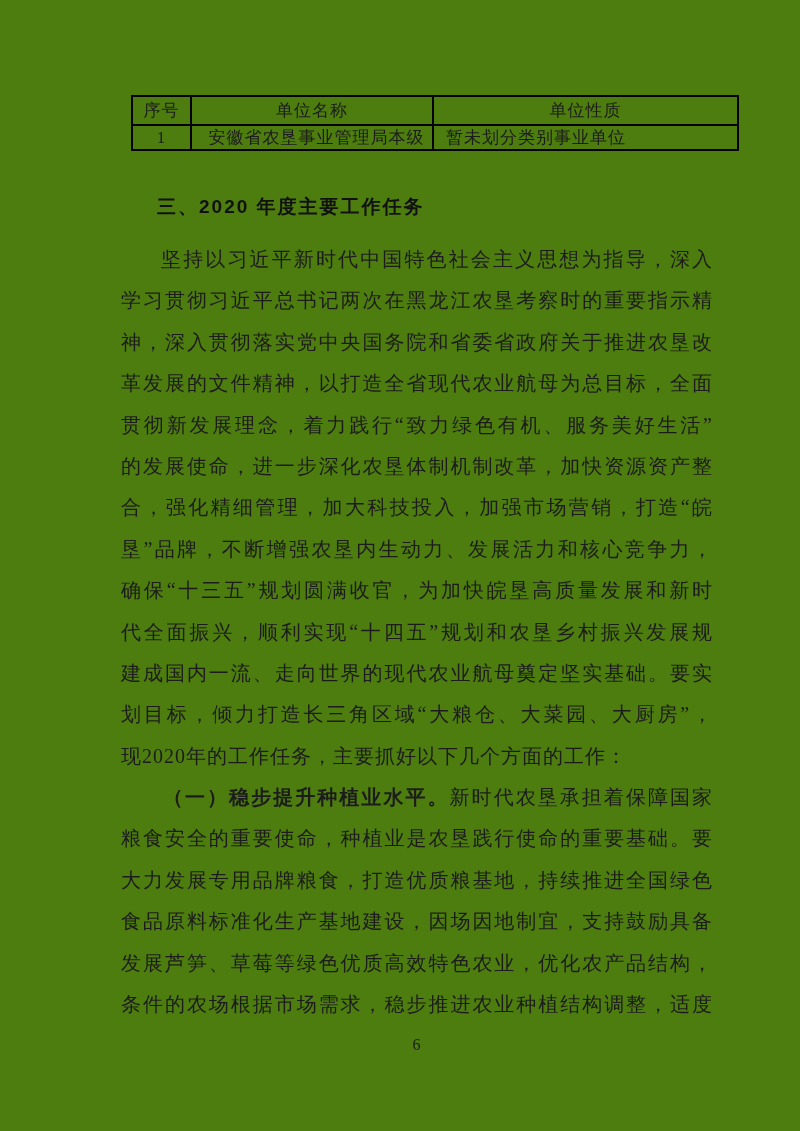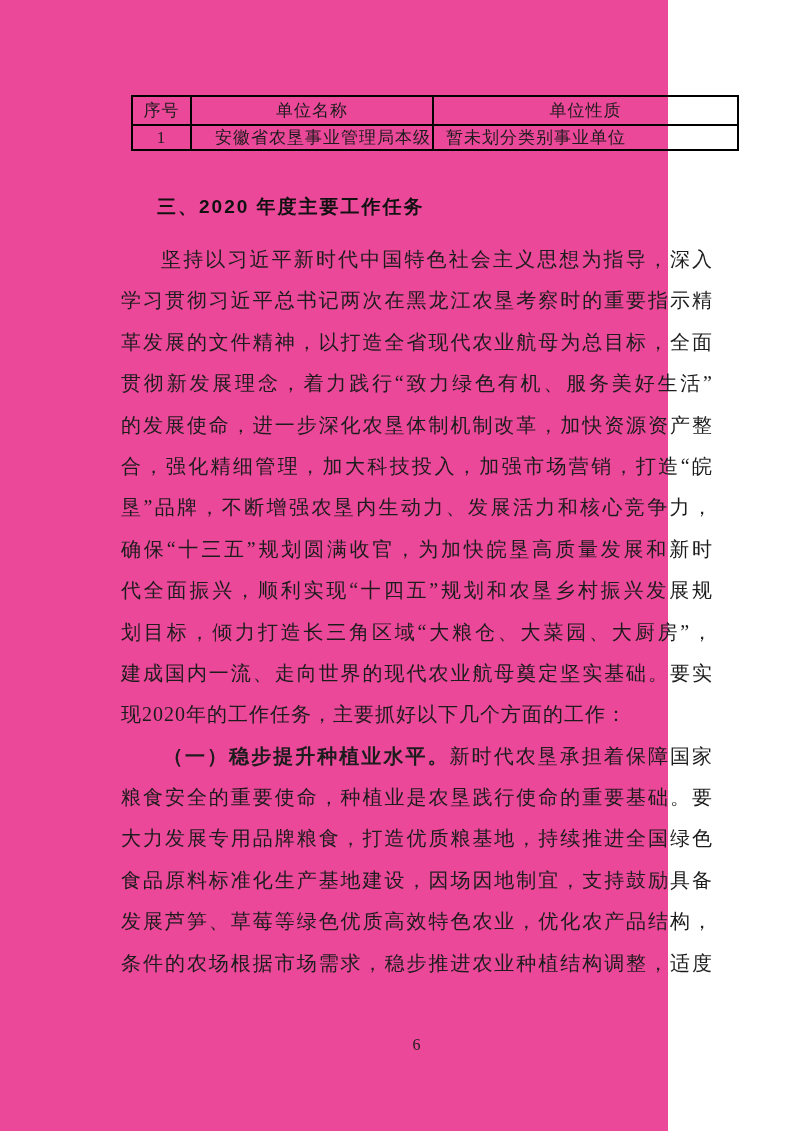--- a/index.html
+++ b/index.html
@@ -4,40 +4,40 @@
 <style>
   html,body{margin:0;padding:0;}
   body{
     width:800px;height:1131px;
     background:#ffffff;
     font-family:"Liberation Serif","DejaVu Serif",serif;
     color:#1c1c1c;
     position:relative;
     overflow:hidden;
   }
-  .page{position:absolute;left:0;top:0;width:668px;height:1131px;background:#ec4899;}
+  .page{position:absolute;left:0;top:0;width:800px;height:1131px;background:#4d7c0f;}
 
   
   .unit-table{
     position:absolute;left:131px;top:95px;width:606px;
     border-collapse:collapse;table-layout:fixed;
   }
   .unit-table td{
     border:2px solid #000000;
     font-size:17px;
     line-height:1;
     vertical-align:middle;
     white-space:nowrap;
     overflow:hidden;
     letter-spacing:1px;
   }
   .unit-table tr.hdr td{height:25px;text-align:center;}
   .unit-table tr.dat td{height:21px;}
   .unit-table td.center{text-align:center;}
-  .unit-table td.pad10{padding-left:10px;text-align:right;}
+  .unit-table td.pad10{padding-left:10px;text-align:center;}
   .unit-table td.pad2{padding-left:12px;text-align:left;}
 
   
   .heading{
     position:absolute;left:157px;top:194px;
     font-family:"Liberation Sans","DejaVu Sans",sans-serif;
     font-weight:bold;
     font-size:19px;
     letter-spacing:2px;
     color:#111111;
@@ -96,29 +96,30 @@
         <td class="pad2">暂未划分类别事业单位</td>
       </tr>
     </tbody>
   </table>
 
   <div class="heading">三、2020 年度主要工作任务</div>
 
   <div class="doc-body">
     <div class="bline indent1">坚持以习近平新时代中国特色社会主义思想为指导，深入</div>
     <div class="bline">学习贯彻习近平总书记两次在黑龙江农垦考察时的重要指示精</div>
+    <div class="bline">神，深入贯彻落实党中央国务院和省委省政府关于推进农垦改</div>
     <div class="bline">革发展的文件精神，以打造全省现代农业航母为总目标，全面</div>
     <div class="bline">贯彻新发展理念，着力践行“致力绿色有机、服务美好生活”</div>
     <div class="bline">的发展使命，进一步深化农垦体制机制改革，加快资源资产整</div>
     <div class="bline">合，强化精细管理，加大科技投入，加强市场营销，打造“皖</div>
     <div class="bline">垦”品牌，不断增强农垦内生动力、发展活力和核心竞争力，</div>
     <div class="bline">确保“十三五”规划圆满收官，为加快皖垦高质量发展和新时</div>
     <div class="bline">代全面振兴，顺利实现“十四五”规划和农垦乡村振兴发展规</div>
+    <div class="bline">建成国内一流、走向世界的现代农业航母奠定坚实基础。要实</div>
     <div class="bline">划目标，倾力打造长三角区域“大粮仓、大菜园、大厨房”，</div>
-    <div class="bline">建成国内一流、走向世界的现代农业航母奠定坚实基础。要实</div>
     <div class="bline para-end">现2020年的工作任务，主要抓好以下几个方面的工作：</div>
 
     <div class="bline indent2"><span class="bold">（一）稳步提升种植业水平。</span><span>新时代农垦承担着保障国家</span></div>
     <div class="bline">粮食安全的重要使命，种植业是农垦践行使命的重要基础。要</div>
     <div class="bline">大力发展专用品牌粮食，打造优质粮基地，持续推进全国绿色</div>
     <div class="bline">食品原料标准化生产基地建设，因场因地制宜，支持鼓励具备</div>
     <div class="bline">发展芦笋、草莓等绿色优质高效特色农业，优化农产品结构，</div>
     <div class="bline">条件的农场根据市场需求，稳步推进农业种植结构调整，适度</div>
   </div>
 

